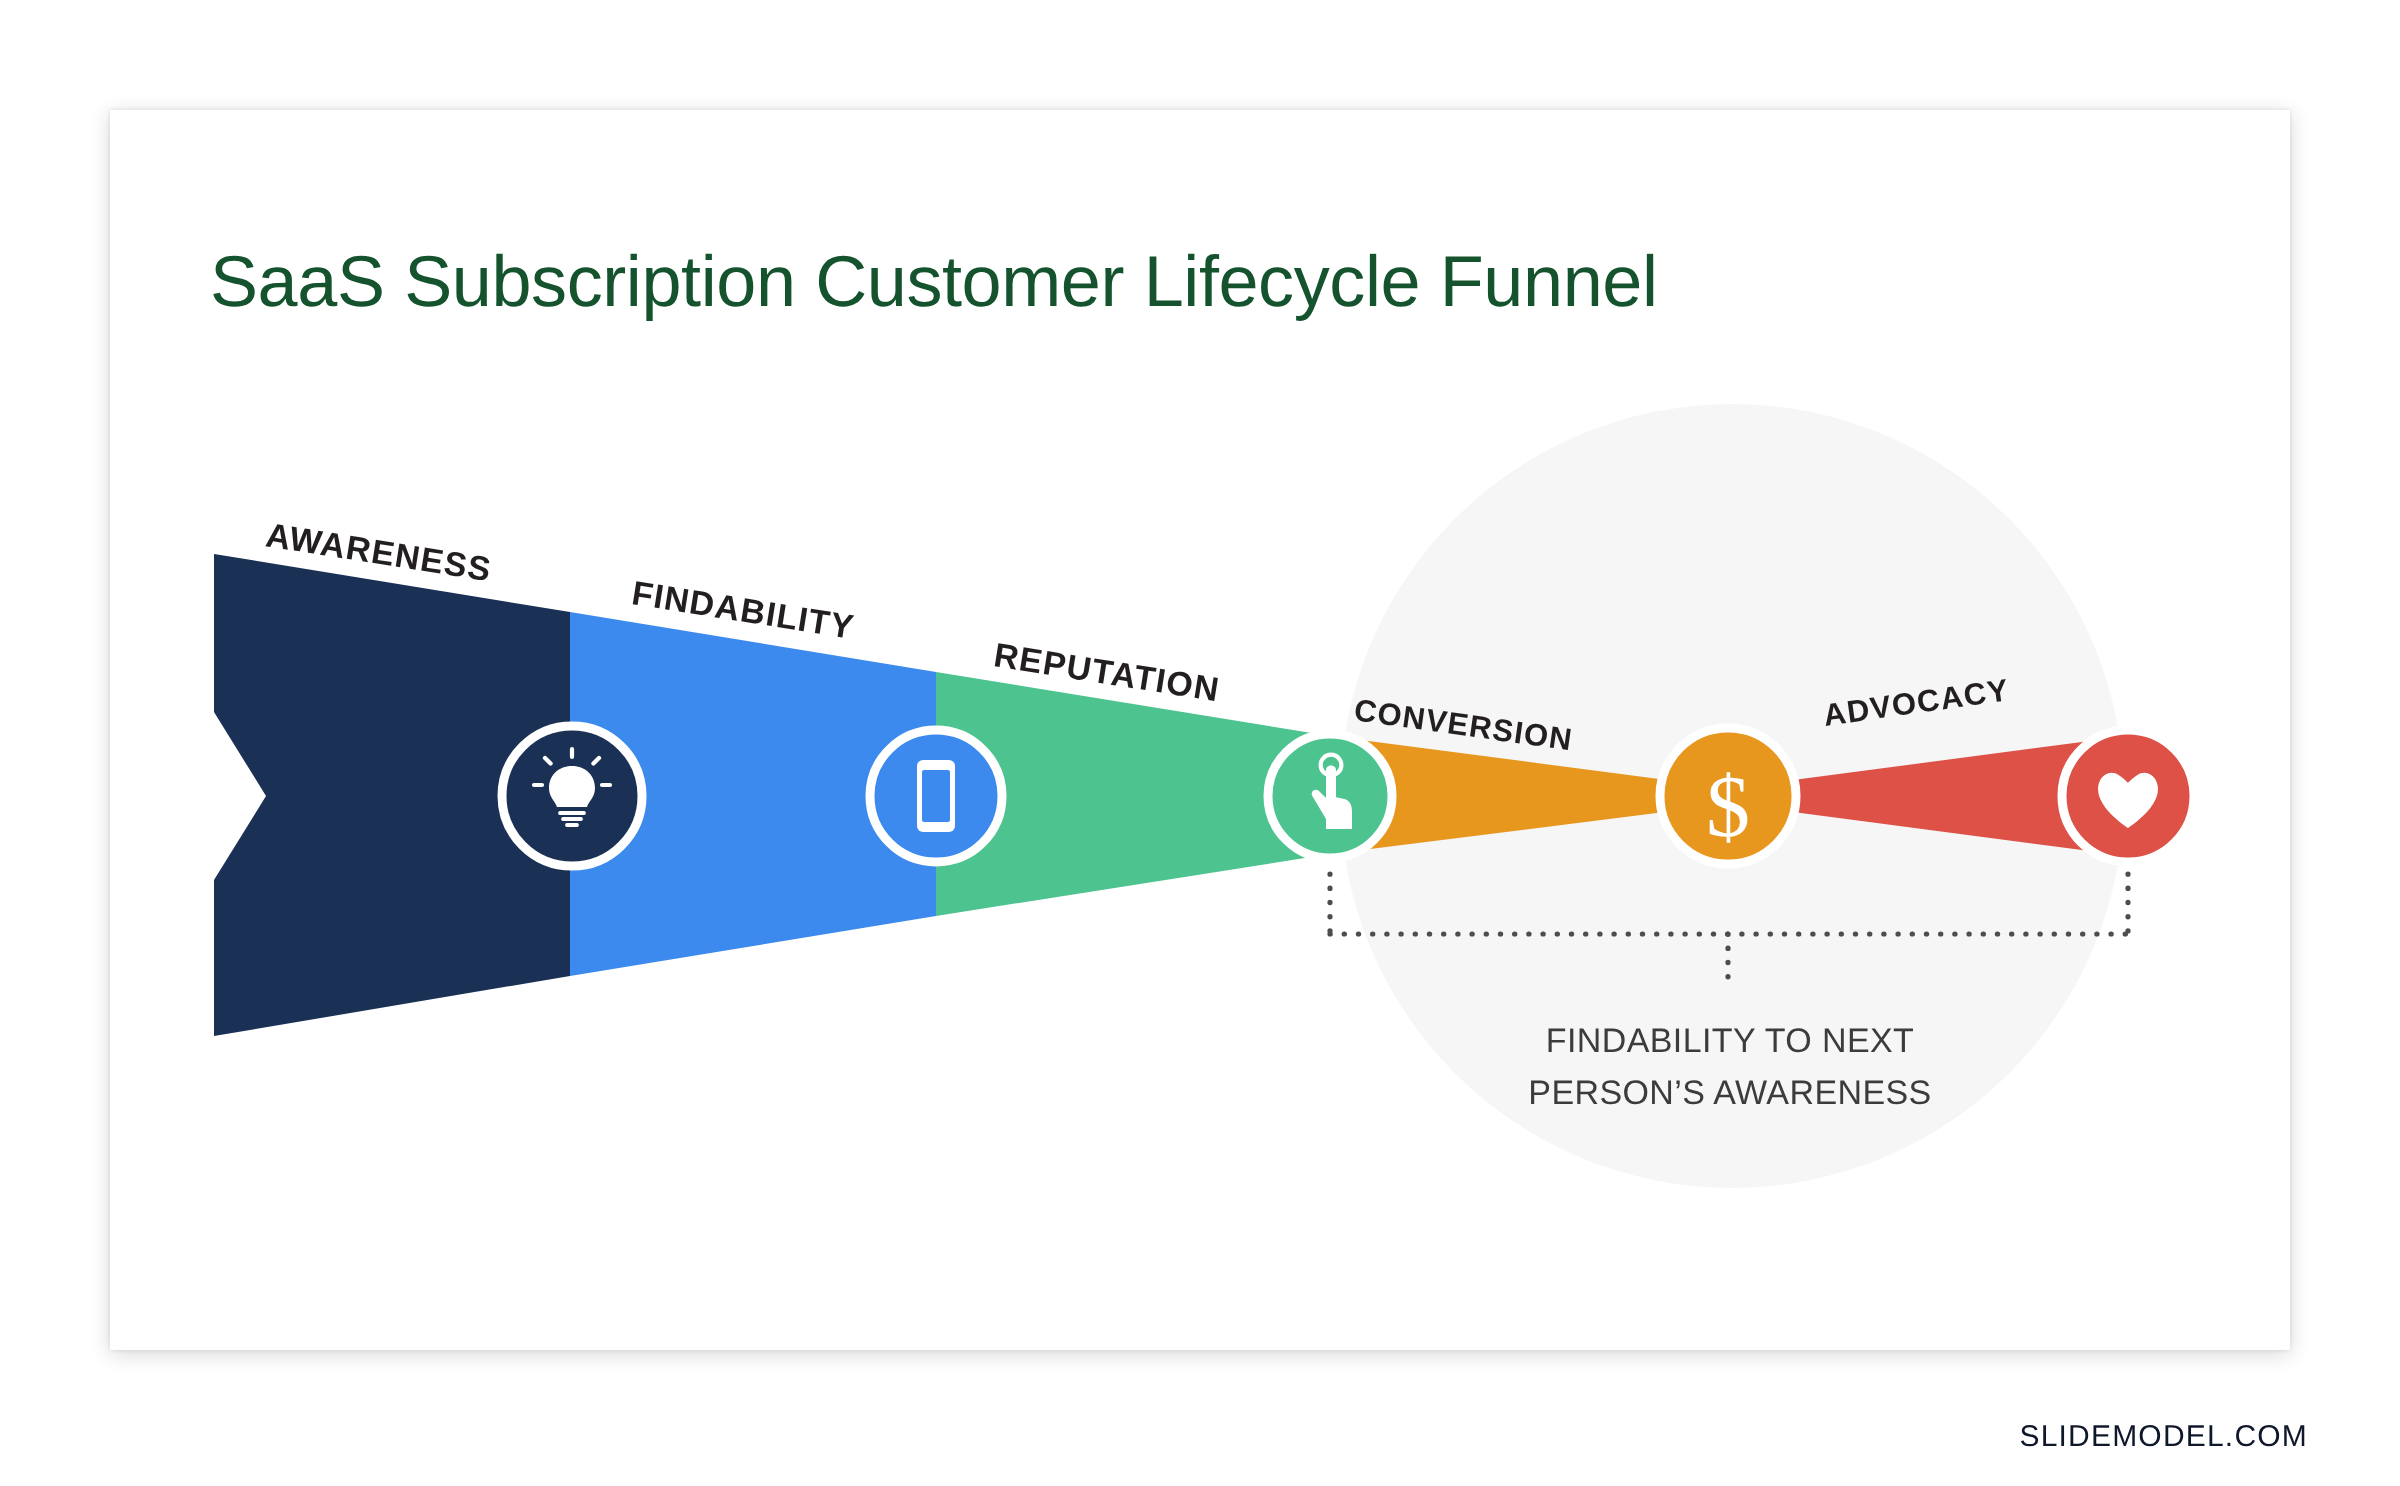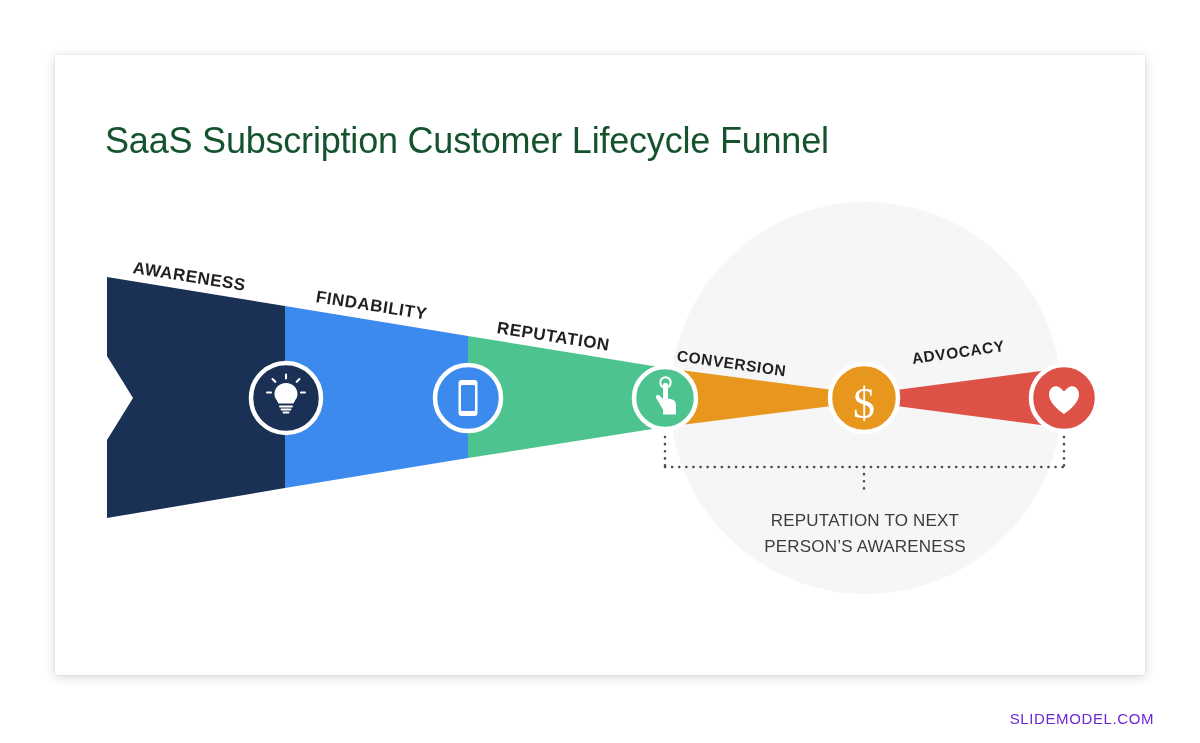--- a/index.html
+++ b/index.html
@@ -81,21 +81,21 @@
     line-height: 26px;
     color: #3c3c3c;
     letter-spacing: 0.2px;
   }
   
   .watermark {
     position: absolute;
     right: 46px;
     bottom: 16px;
     font-size: 15px;
-    color: #6d28d9;
+    color: #0f172a;
     letter-spacing: 0.6px;
     text-align: center;
   }
 </style>
 </head>
 <body>
 
 <div id="slide-root">
 
   <div class="page-backdrop"></div>
@@ -169,19 +169,19 @@
 
   <div class="stage-label" style="left:316px; top:287px; transform: rotate(9deg);">FINDABILITY</div>
 
   <div class="stage-label" style="left:497px; top:318px; transform: rotate(9deg);">REPUTATION</div>
 
   <div class="stage-label small" style="left:677px; top:347px; transform: rotate(8deg);">CONVERSION</div>
 
   <div class="stage-label small" style="left:912px; top:350px; transform: rotate(-8deg);">ADVOCACY</div>
 
   <div class="loop-caption">
-    <div>REPUTATION TO NEXT</div>
+    <div>FINDABILITY TO NEXT</div>
     <div>PERSON’S AWARENESS</div>
   </div>
 
   <div class="watermark">SLIDEMODEL.COM</div>
 
 </div>
 
 </body></html>

